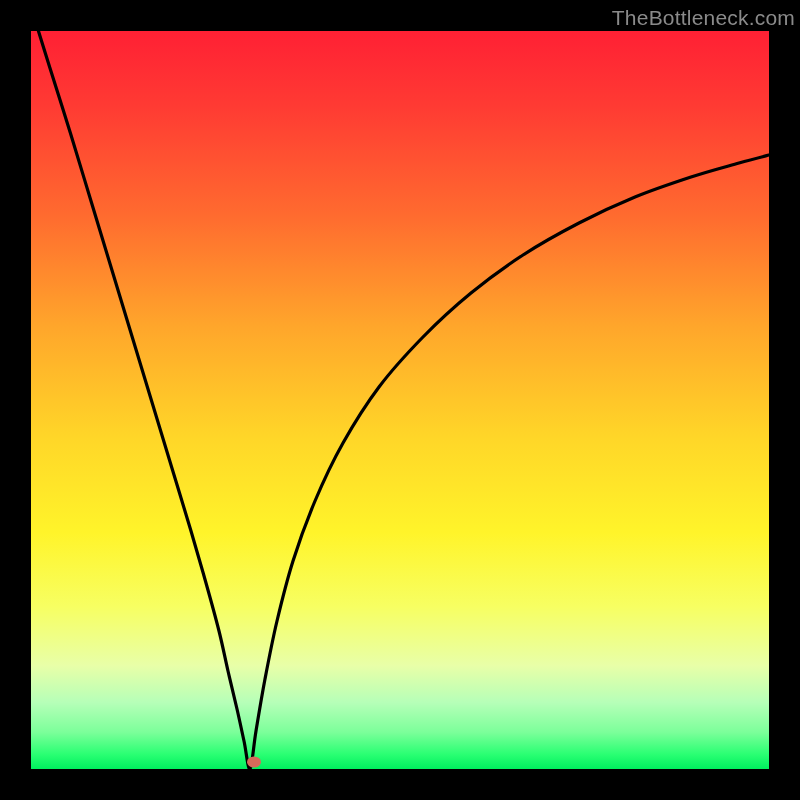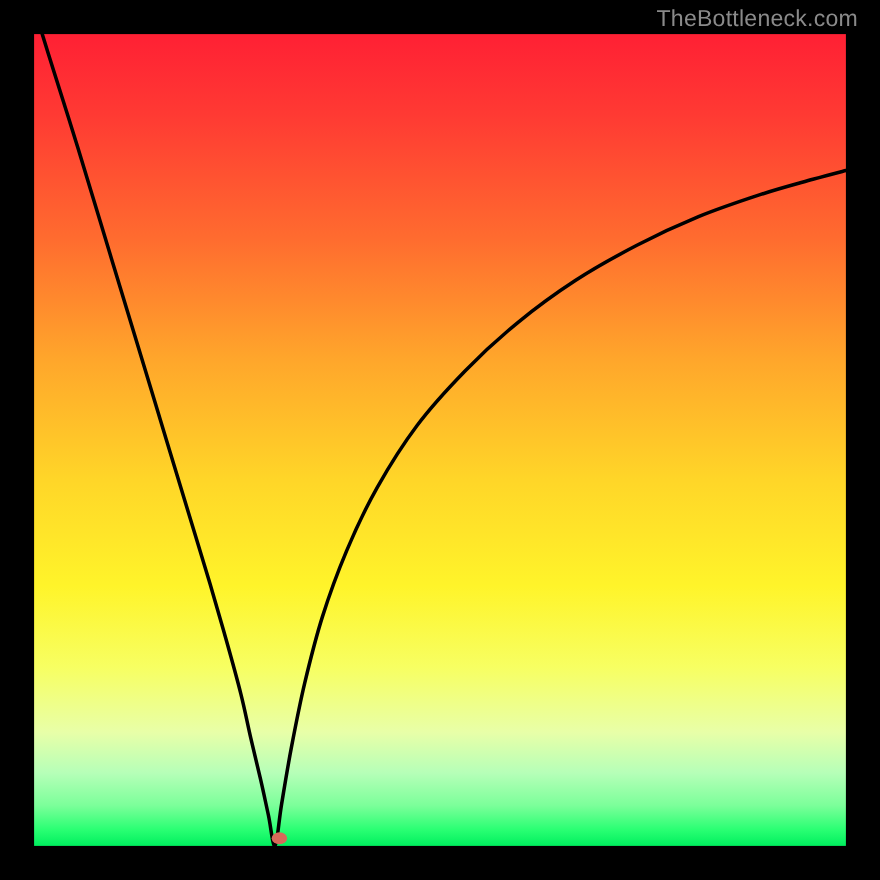--- a/index.html
+++ b/index.html
@@ -36,21 +36,21 @@
       #e8ffa8 86%,
       #b6ffb8 91%,
       #7cff9a 95%,
       #2aff73 98%,
       #00ef5e 100%
     );
   }
   .watermark {
     position: absolute;
     top: 6px;
-    right: 20px;
+    right: 5px;
     color: #8a8a8a;
     font-size: 21px;
     font-weight: 500;
     letter-spacing: 0.2px;
     user-select: none;
   }
   svg.curve {
     position: absolute;
     left: 0;
     top: 0;

